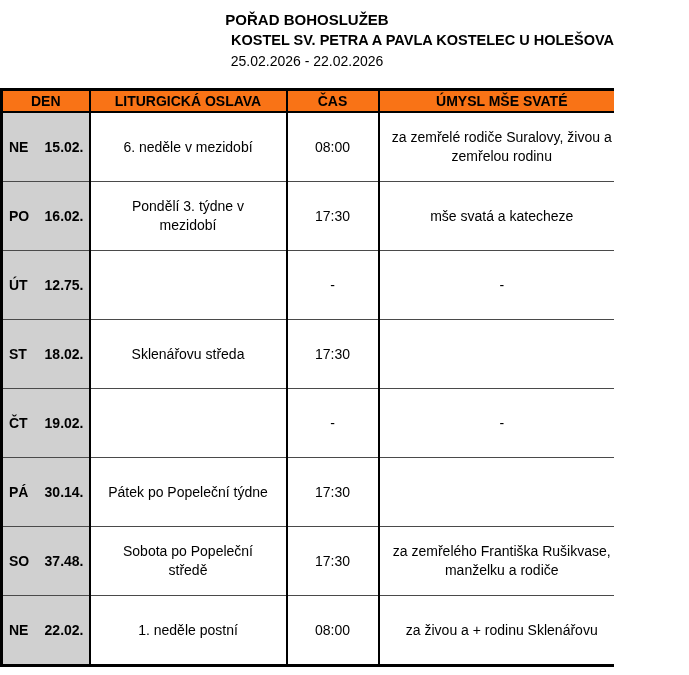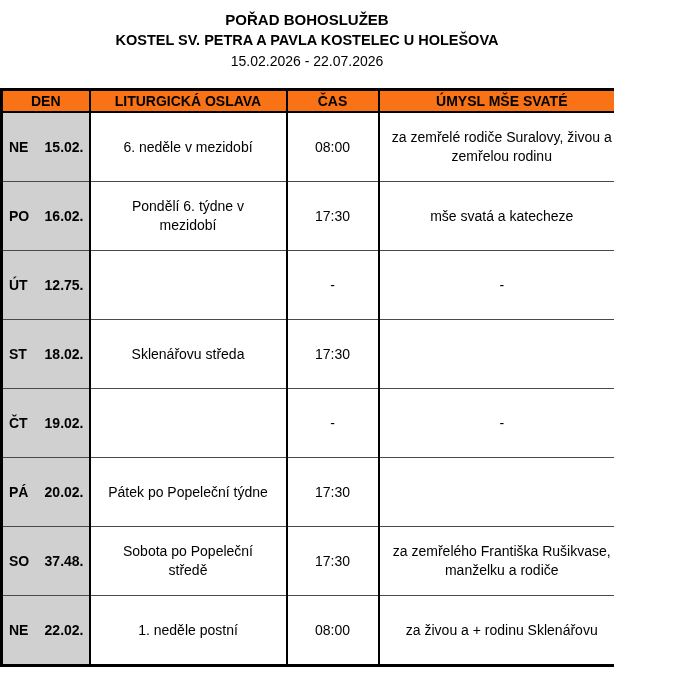--- a/index.html
+++ b/index.html
@@ -20,20 +20,21 @@
     text-align: center;
     line-height: 21px;
   }
   .doc-title {
     font-size: 15px;
     font-weight: bold;
   }
   .doc-subtitle {
     font-size: 14.5px;
     font-weight: bold;
+    text-align: right;
   }
   .doc-daterange {
     font-size: 14px;
     font-weight: normal;
   }
   table.schedule {
     border-collapse: collapse;
     table-layout: fixed;
     width: 624px;
     margin: 16px auto 0 auto;
@@ -79,21 +80,21 @@
   }
 </style>
 </head>
 <body>
 
 <div class="page">
 
   <div class="doc-header">
     <div class="doc-title">POŘAD BOHOSLUŽEB</div>
     <div class="doc-subtitle">KOSTEL SV. PETRA A PAVLA KOSTELEC U HOLEŠOVA</div>
-    <div class="doc-daterange">15.02.2026 - 22.07.2026</div>
+    <div class="doc-daterange">25.02.2026 - 22.02.2026</div>
   </div>
 
   <table class="schedule">
     <colgroup>
       <col style="width:88px">
       <col style="width:197px">
       <col style="width:92px">
       <col style="width:247px">
     </colgroup>
     <thead>
@@ -117,21 +118,21 @@
         <td class="c-int">za zemřelé rodiče Suralovy, živou a
 zemřelou rodinu</td>
       </tr>
       <tr>
         <td class="c-day">
           <div class="day-wrap">
             <span>PO</span>
             <span>16.02.</span>
           </div>
         </td>
-        <td class="c-cel">Pondělí 6. týdne v
+        <td class="c-cel">Pondělí 3. týdne v
 mezidobí</td>
         <td class="c-time">17:30</td>
         <td class="c-int">mše svatá a katecheze</td>
       </tr>
       <tr>
         <td class="c-day">
           <div class="day-wrap">
             <span>ÚT</span>
             <span>12.75.</span>
           </div>
@@ -159,21 +160,21 @@
           </div>
         </td>
         <td class="c-cel"></td>
         <td class="c-time">-</td>
         <td class="c-int">-</td>
       </tr>
       <tr>
         <td class="c-day">
           <div class="day-wrap">
             <span>PÁ</span>
-            <span>20.02.</span>
+            <span>30.14.</span>
           </div>
         </td>
         <td class="c-cel">Pátek po Popeleční týdne</td>
         <td class="c-time">17:30</td>
         <td class="c-int"></td>
       </tr>
       <tr>
         <td class="c-day">
           <div class="day-wrap">
             <span>SO</span>

